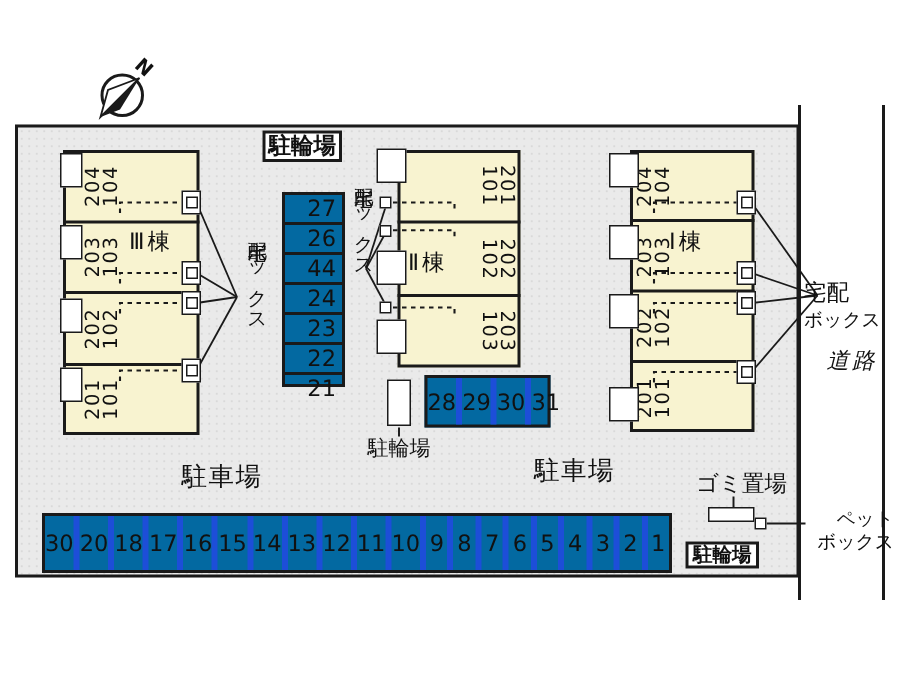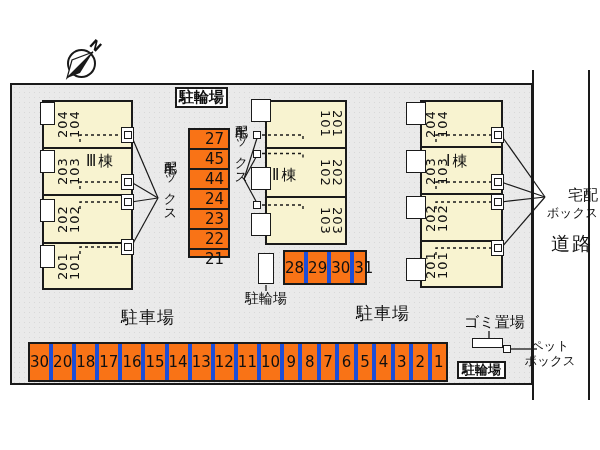--- a/index.html
+++ b/index.html
@@ -11,21 +11,21 @@
     background-image:radial-gradient(circle,#d9d9d9 0.8px,rgba(0,0,0,0) 0.9px);
     background-size:5px 5px;z-index:0;}
   .bld{background:#f8f3d0;border:2px solid #1a1a1a;z-index:1;}
   .divline{background:#1a1a1a;height:2px;z-index:2;}
   .stair{background:#fff;border:1.5px solid #1a1a1a;z-index:4;}
   .notch{background:#fff;border:1.5px solid #1a1a1a;z-index:4;}
   .dsq{background:#fff;border:1.3px solid #1a1a1a;z-index:5;}
   .unitnum{z-index:3;font-size:13px;line-height:12px;letter-spacing:1px;text-align:center;
            white-space:pre;font-weight:500;}
   .bldname{z-index:3;font-size:15px;letter-spacing:2px;white-space:nowrap;font-weight:500;}
-  .pk{background:#f97316;border:2px solid #1a1a1a;z-index:1;display:flex;}
+  .pk{background:#0369a1;border:2px solid #1a1a1a;z-index:1;display:flex;}
   .pk .cell{display:flex;align-items:center;justify-content:center;font-size:15px;}
   #pk-col{flex-direction:column;}
   #pk-col .cell{justify-content:flex-end;padding-right:4px;border-bottom:2px solid #1a1a1a;flex:1;}
   #pk-col .cell:last-child{border-bottom:none;}
   #pk-bottom .cell,#pk-row4 .cell{flex:1;border-right:4px solid #1d4ed8;}
   #pk-bottom .cell:last-child,#pk-row4 .cell:last-child{border-right:none;}
   .boxlabel{background:#fff;border:2px solid #1a1a1a;z-index:5;display:flex;align-items:center;
             justify-content:center;font-weight:600;}
   .lbl{z-index:6;white-space:nowrap;}
   .vtext{writing-mode:vertical-rl;text-orientation:upright;letter-spacing:1px;}
@@ -78,21 +78,21 @@
     <path d="M266,285 V291" stroke="#1a1a1a" stroke-width="1.3" fill="none"></path>
   </svg>
 
   <div id="compass-n" class="abs lbl" style="left:90px;top:38px;">N</div>
 
   <div class="abs boxlabel" style="left:175px;top:87px;width:53px;height:21px;font-size:15px;">駐輪場</div>
   <div class="abs boxlabel" style="left:457px;top:361px;width:49px;height:18px;font-size:13px;">駐輪場</div>
 
   <div id="pk-col" class="abs pk" style="left:188px;top:128px;width:42px;height:130px;">
       <div class="cell">27</div>
-      <div class="cell">45</div>
+      <div class="cell">26</div>
       <div class="cell">44</div>
       <div class="cell">24</div>
       <div class="cell">23</div>
       <div class="cell">22</div>
       <div class="cell">21</div>
     </div>
   <div id="pk-row4" class="abs pk" style="left:283px;top:250px;width:84px;height:35px;">
       <div class="cell">28</div>
       <div class="cell">29</div>
       <div class="cell">30</div>
@@ -124,31 +124,31 @@
 
   <div class="abs notch" style="left:258px;top:253px;width:16px;height:31px;"></div>
   <div class="abs lbl" style="left:234px;top:290px;width:64px;text-align:center;font-size:14px;">駐輪場</div>
 
   <div class="abs lbl" style="left:121px;top:306px;font-size:17px;letter-spacing:1px;">駐車場</div>
   <div class="abs lbl" style="left:356px;top:302px;font-size:17px;letter-spacing:1px;">駐車場</div>
 
   <div class="abs lbl vtext" style="left:161px;top:150px;height:96px;font-size:13px;">宅配ボックス</div>
   <div class="abs lbl vtext" style="left:232px;top:114px;height:106px;font-size:13px;">宅配ボックス</div>
 
-  <div class="abs lbl" style="left:536px;top:186px;width:62px;text-align:right;">
+  <div class="abs lbl" style="left:536px;top:186px;width:62px;text-align:left;">
     <div style="font-size:15px;">宅配</div>
     <div style="font-size:12.5px;">ボックス</div>
   </div>
-  <div class="abs lbl" style="left:551px;top:231px;font-size:19px;letter-spacing:2px;">道路</div>
+  <div class="abs lbl" style="left:551px;top:231px;font-size:15px;letter-spacing:2px;font-style:italic;">道路</div>
 
   <div class="abs lbl" style="left:464px;top:313px;font-size:15px;">ゴミ置場</div>
   <div class="abs notch" style="left:472px;top:338px;width:31px;height:10px;"></div>
 
   <div class="abs dsq" style="left:503px;top:345px;width:8px;height:8px;"></div>
-  <div class="abs lbl" style="left:520px;top:338px;width:60px;text-align:center;font-size:12.5px;line-height:15px;">
+  <div class="abs lbl" style="left:536px;top:338px;width:60px;text-align:right;font-size:12.5px;line-height:15px;">
     <div>ペット</div>
     <div>ボックス</div>
   </div>
 
 <div class="abs bld" style="left: 42px; top: 100px; width: 91px; height: 190px;"></div>
     <div class="abs divline" style="left: 42px; top: 147px; width: 91px;"></div>
     <div class="abs divline" style="left: 42px; top: 194px; width: 91px;"></div>
     <div class="abs divline" style="left: 42px; top: 242px; width: 91px;"></div>
     <div class="abs bldname lbl" style="left: 86px; top: 152px;">Ⅲ棟</div>
     <div class="abs unitnum" style="left: 52px; top: 110.75px; width: 36px; height: 26px; transform: rotate(-90deg);">204

